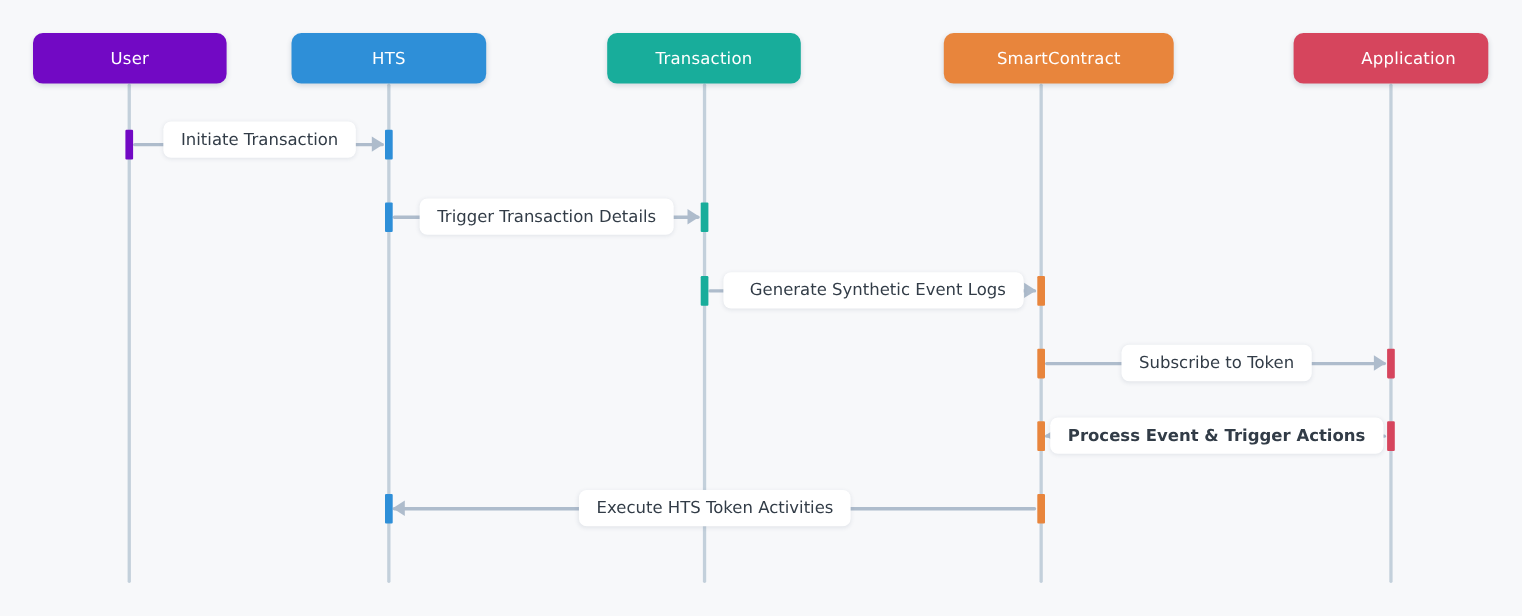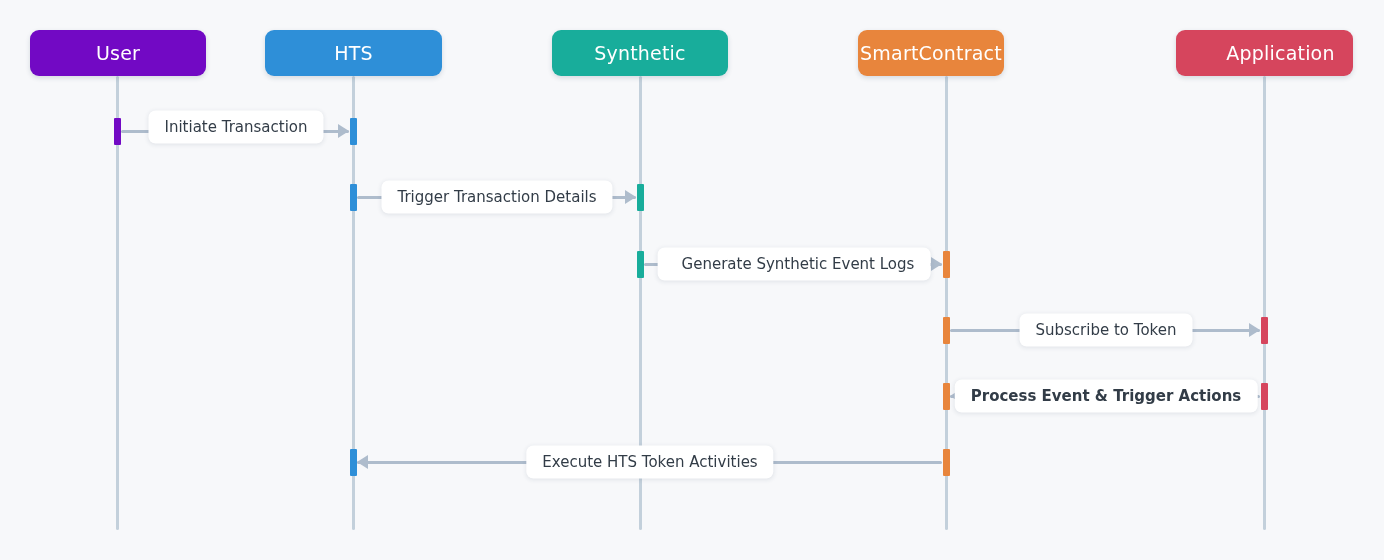--- a/index.html
+++ b/index.html
@@ -34,21 +34,21 @@
     height: 46px;
     border-radius: 9px;
     display: flex;
     align-items: center;
     justify-content: center;
     box-shadow: 0 2px 5px rgba(40,60,90,0.16);
     box-sizing: border-box;
   }
   .participant-label {
     color: #ffffff;
-    font-size: 19px;
+    font-size: 15px;
     letter-spacing: 0.2px;
     white-space: nowrap;
     line-height: 1;
   }
 
   
   .activation {
     position: absolute;
     width: 7px;
     border-radius: 1px;
@@ -129,23 +129,23 @@
       <div class="activation" style="left: 943px; top: 449px; height: 27px; background: rgb(232, 133, 60);"></div>
     </div>
   <div id="participants-layer">
       <div class="participant" style="left: 30px; top: 30px; width: 176px; background: rgb(114, 9, 196);">
         <span class="participant-label">User</span>
       </div>
       <div class="participant" style="left: 265px; top: 30px; width: 177px; background: rgb(46, 143, 216);">
         <span class="participant-label">HTS</span>
       </div>
       <div class="participant" style="left: 552px; top: 30px; width: 176px; background: rgb(24, 173, 155);">
-        <span class="participant-label">Synthetic</span>
+        <span class="participant-label">Transaction</span>
       </div>
-      <div class="participant" style="left: 858px; top: 30px; width: 146px; background: rgb(232, 133, 60);">
+      <div class="participant" style="left: 858px; top: 30px; width: 209px; background: rgb(232, 133, 60);">
         <span class="participant-label">SmartContract</span>
       </div>
       <div class="participant" style="left: 1176px; top: 30px; width: 177px; background: rgb(214, 69, 93); padding-left: 32px;">
         <span class="participant-label">Application</span>
       </div>
     </div>
   <div id="labels-layer">
       <div class="msg-label" style="left: 236px; top: 127px;">Initiate Transaction</div>
       <div class="msg-label" style="left: 497px; top: 197px;">Trigger Transaction Details</div>
       <div class="msg-label" style="left: 794px; top: 264px; padding-left: 24px;">Generate Synthetic Event Logs</div>

